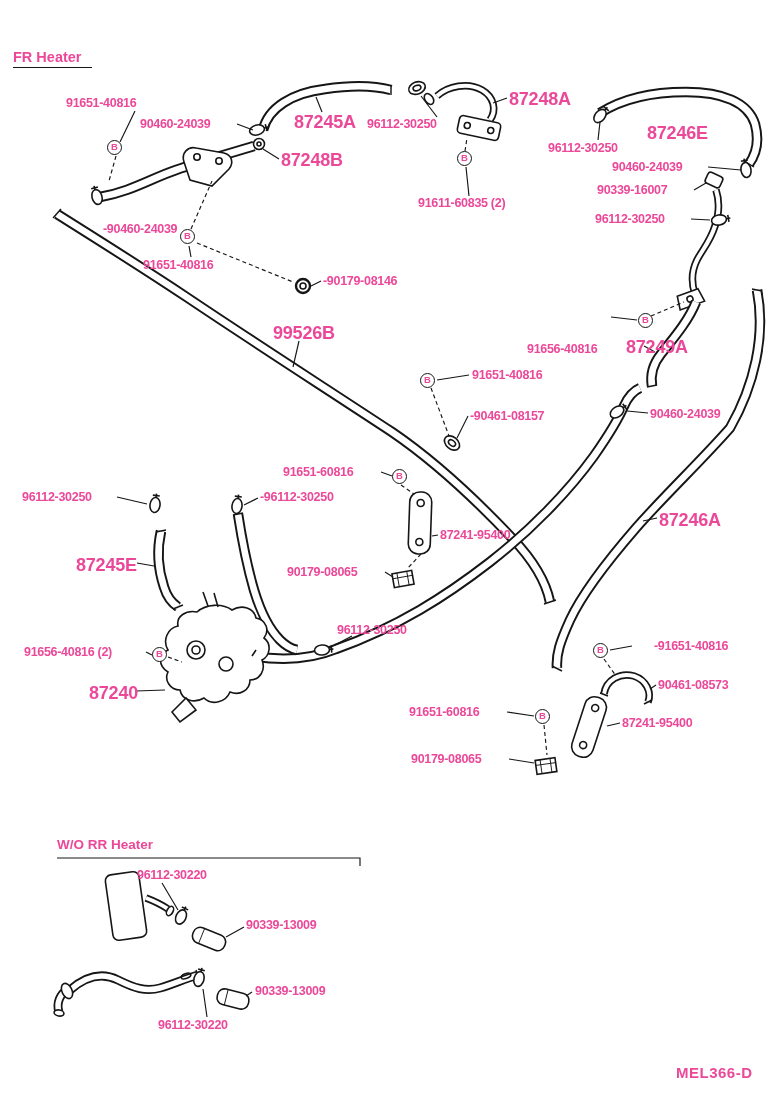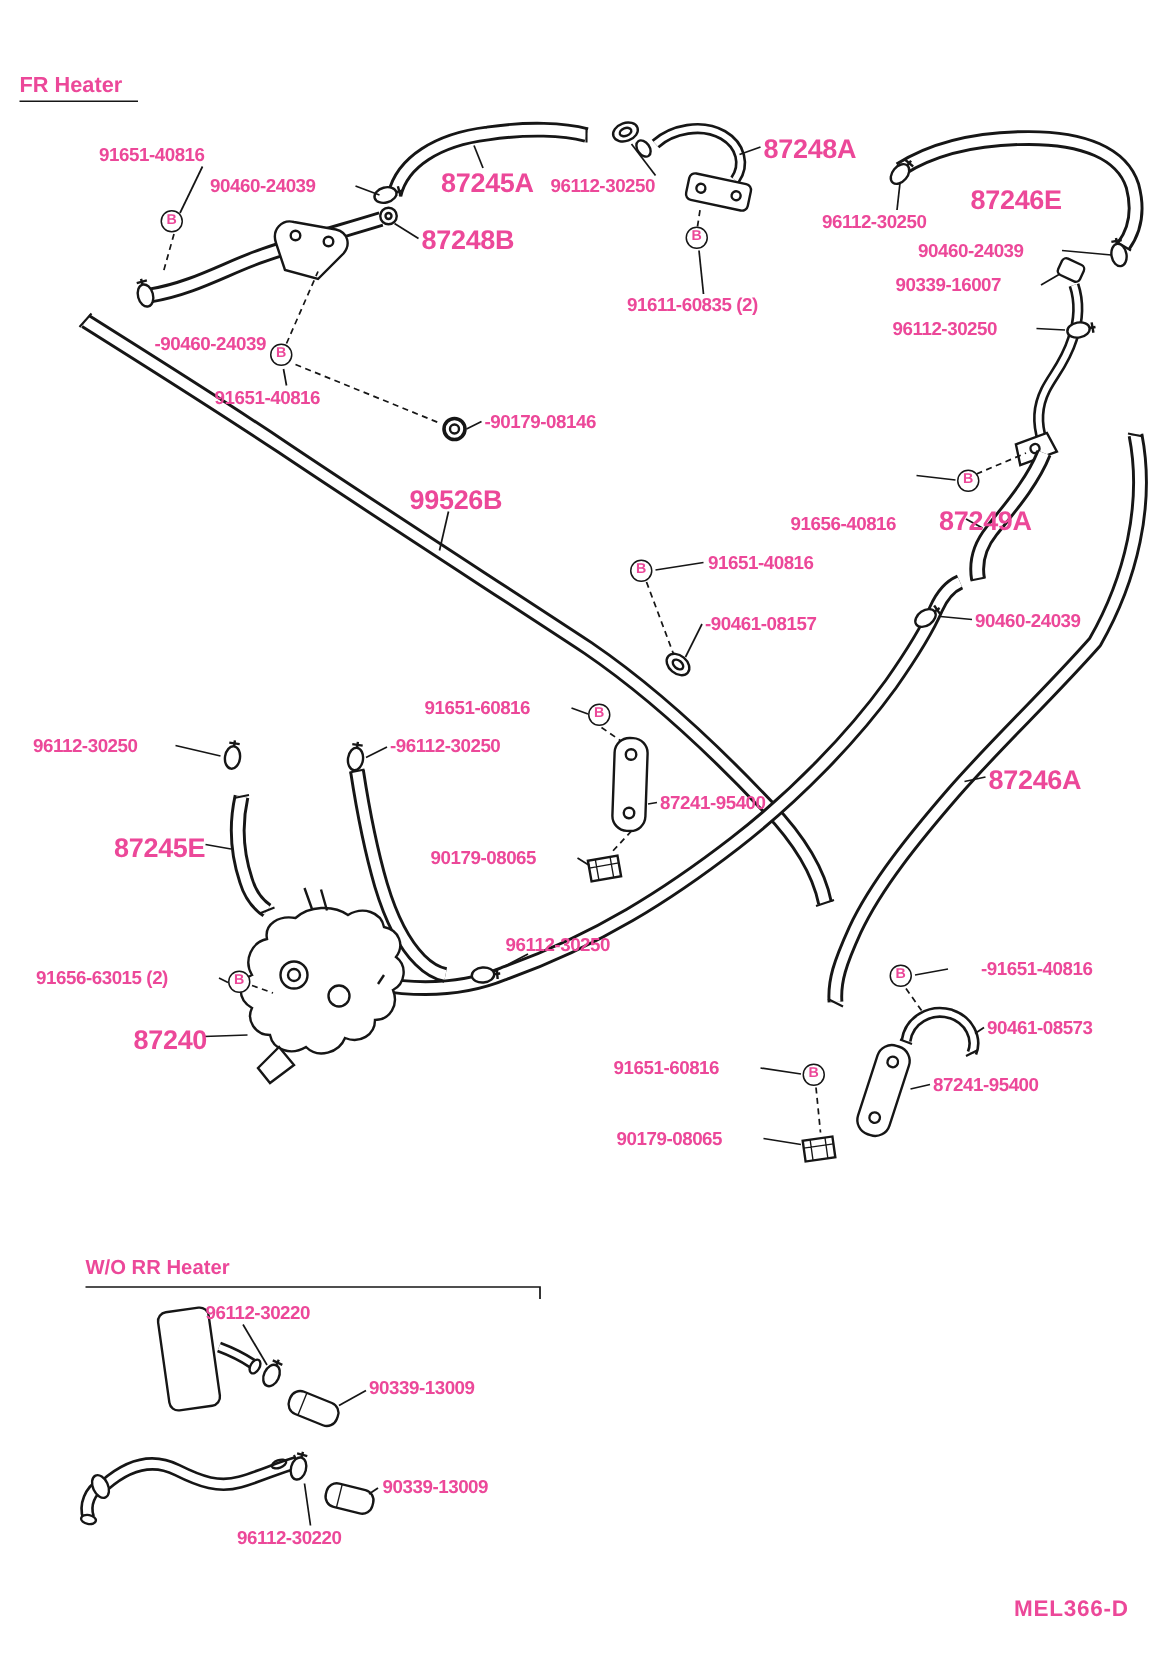--- a/index.html
+++ b/index.html
@@ -323,21 +323,21 @@
       <div class="part-label minor" style="left: 470px; top: 409px;">-90461-08157</div>
       <div class="part-label minor" style="left: 650px; top: 407px;">90460-24039</div>
       <div class="part-label minor" style="left: 283px; top: 465px;">91651-60816</div>
       <div class="part-label minor" style="left: 22px; top: 490px;">96112-30250</div>
       <div class="part-label minor" style="left: 260px; top: 490px;">-96112-30250</div>
       <div class="part-label minor" style="left: 440px; top: 528px;">87241-95400</div>
       <div class="part-label major" style="left: 76px; top: 555px;">87245E</div>
       <div class="part-label minor" style="left: 287px; top: 565px;">90179-08065</div>
       <div class="part-label major" style="left: 659px; top: 510px;">87246A</div>
       <div class="part-label minor" style="left: 337px; top: 623px;">96112-30250</div>
-      <div class="part-label minor" style="left: 24px; top: 645px;">91656-63015 (2)</div>
+      <div class="part-label minor" style="left: 24px; top: 645px;">91656-40816 (2)</div>
       <div class="part-label major" style="left: 89px; top: 683px;">87240</div>
       <div class="part-label minor" style="left: 634px; top: 639px; margin-left: 20px;">-91651-40816</div>
       <div class="part-label minor" style="left: 658px; top: 678px;">90461-08573</div>
       <div class="part-label minor" style="left: 409px; top: 705px;">91651-60816</div>
       <div class="part-label minor" style="left: 622px; top: 716px;">87241-95400</div>
       <div class="part-label minor" style="left: 411px; top: 752px;">90179-08065</div>
       <div class="part-label minor" style="left: 137px; top: 868px;">96112-30220</div>
       <div class="part-label minor" style="left: 246px; top: 918px;">90339-13009</div>
       <div class="part-label minor" style="left: 255px; top: 984px;">90339-13009</div>
       <div class="part-label minor" style="left: 158px; top: 1018px;">96112-30220</div>

